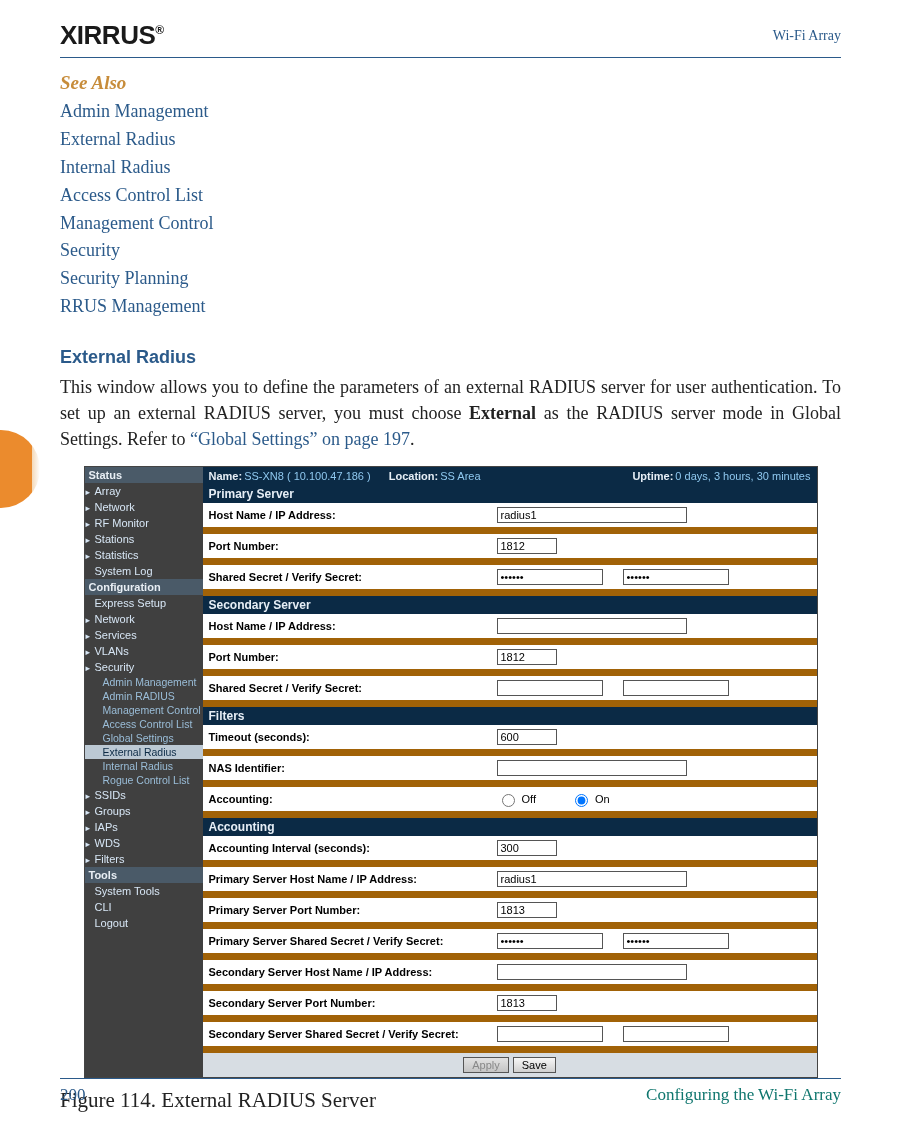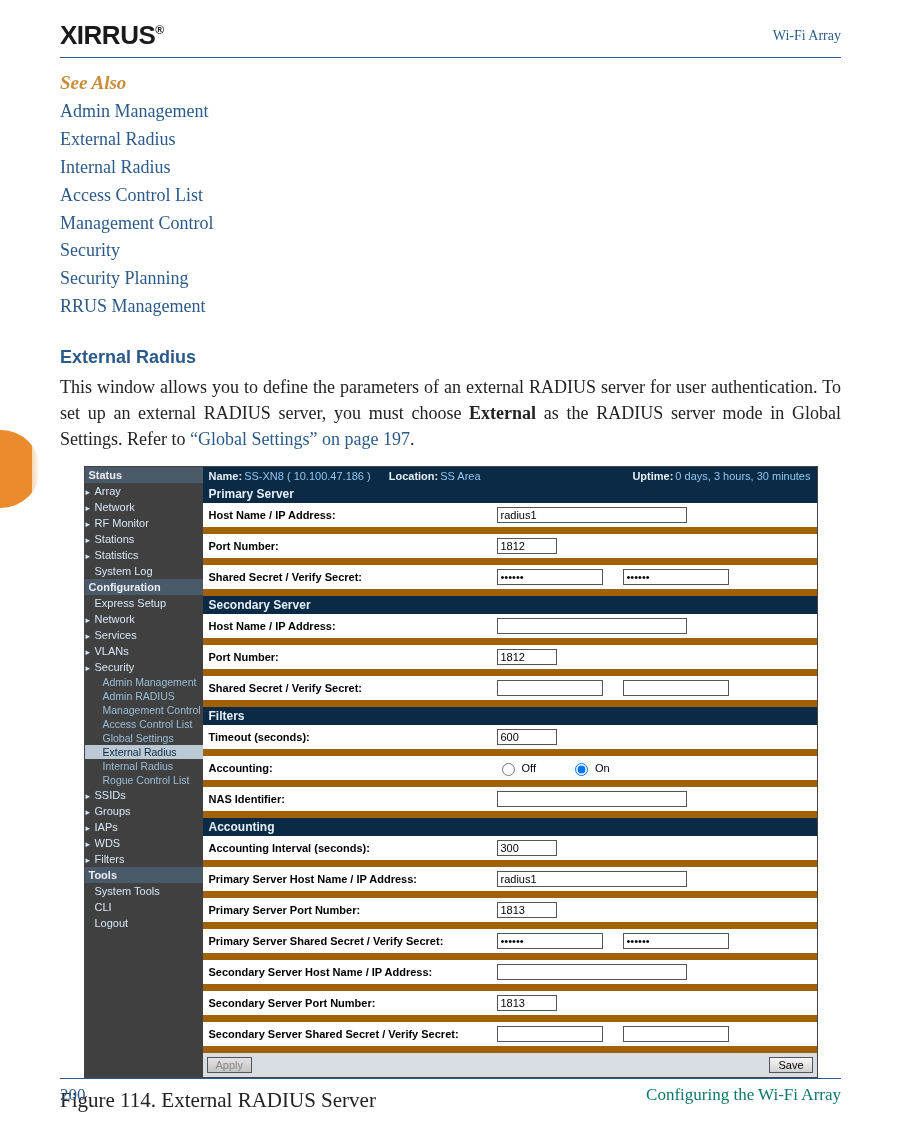--- a/index.html
+++ b/index.html
@@ -172,21 +172,21 @@
   .in-sm  { width: 60px; }
   .in-pw  { width: 106px; }
   .ss-radio {
     display: flex;
     align-items: center;
     gap: 4px;
   }
   .ss-radio span { margin-right: 30px; }
   .ss-buttons {
     display: flex;
-    justify-content: space-between;
+    justify-content: center;
     gap: 4px;
     padding: 4px 4px;
     background: #d7dde3;
   }
   .btn {
     font-family: Arial, sans-serif;
     font-size: 11px;
     padding: 1px 8px;
     border: 1px solid #555;
     background: linear-gradient(#f7f7f7,#d0d0d0);
@@ -319,32 +319,32 @@
           <input type="text" class="in-pw" value="" style="">
           <input type="text" class="in-pw" value="" style="">
           </div>
 
         <div class="ss-section">Filters</div>
         <div class="ss-formrow">
             <div class="flabel">Timeout (seconds):</div>
           <input type="text" class="in-sm" value="600" style="">
           </div>
         <div class="ss-formrow">
+            <div class="flabel">NAS Identifier:</div>
+          <input type="text" class="in-wide" value="" style="">
+          </div>
+        <div class="ss-formrow">
             <div class="flabel">Accounting:</div>
           <div class="ss-radio">
             <input type="radio" name="acct" style="">
               <span>Off</span>
             <input type="radio" name="acct" checked="" style="">
               <span>On</span>
           </div>
         </div>
-        <div class="ss-formrow">
-            <div class="flabel">NAS Identifier:</div>
-          <input type="text" class="in-wide" value="" style="">
-          </div>
 
         <div class="ss-section">Accounting</div>
         <div class="ss-formrow">
             <div class="flabel">Accounting Interval (seconds):</div>
           <input type="text" class="in-sm" value="300" style="">
           </div>
         <div class="ss-formrow">
             <div class="flabel">Primary Server Host Name / IP Address:</div>
           <input type="text" class="in-wide" value="radius1" style="">
           </div>

